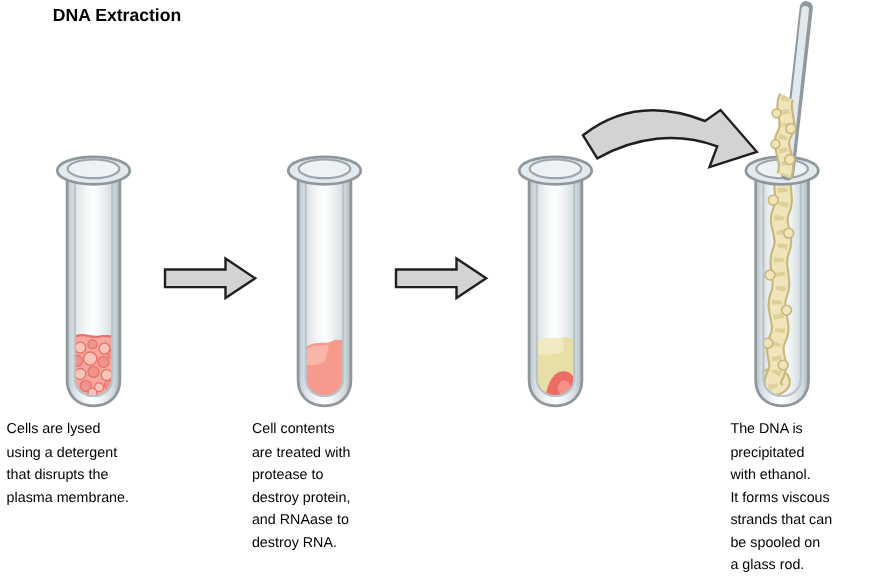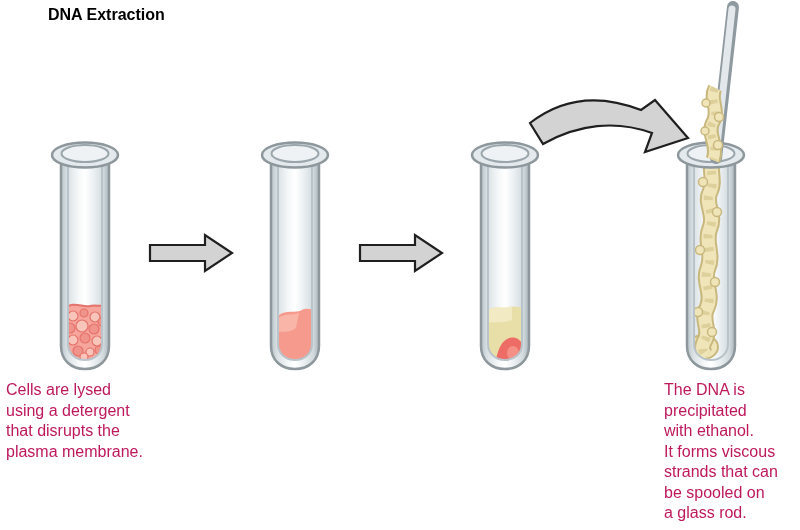--- a/index.html
+++ b/index.html
@@ -1,19 +1,19 @@
 <!DOCTYPE html>
 <html style="--arrow_fill: #d3d3d3; --arrow_outline: #1f1f1f; --tube_outline: #8d979c; --cells_pink: #f6a69d; --cell_circle_light: #f9c4ba; --cell_circle_dark: #f0938a; --cell_outline: #e4736b; --lysate_pink: #f59a8c; --lysate_highlight: #f8b5a8; --supernatant_tan: #e8dfa8; --supernatant_highlight: #f1eac2; --pellet_red: #ee6c66; --pellet_highlight: #f59086; --dna_cream: #f0e5b9; --dna_outline: #c9b87e; --dna_band: #ddd09a;"><head>
 <meta charset="utf-8">
 <style>
   html,body{margin:0;padding:0;background:#fff;}
   .canvas{position:relative;width:800px;height:530px;background:#ffffff;
           font-family:"Liberation Sans",sans-serif;overflow:hidden;}
   .title{position:absolute;left:8px;top:6px;font-size:16px;font-weight:bold;color:#000;margin-left:40px;}
-  .caption{position:absolute;font-size:16px;line-height:20.5px;color:#be185d;
+  .caption{position:absolute;font-size:13px;line-height:20.5px;color:#000000;
            white-space:pre-line;}
   .cap1{left:6px;top:380px;width:215px;}
   .cap2{left:229px;top:380px;width:205px;}
   .cap3{left:433px;top:380px;width:225px;}
   .cap4{left:664px;top:380px;width:140px;}
   svg{position:absolute;left:0;top:0;}
 </style>
 </head>
 <body>
 
@@ -144,20 +144,26 @@
         <circle cx="705" cy="131" r="4"></circle>
           <circle cx="718" cy="145" r="4.5"></circle>
       </g>
     </g>
   </svg>
 
   <div class="caption cap1">Cells are lysed
 using a detergent
 that disrupts the
 plasma membrane.</div>
+  <div class="caption cap2">Cell contents
+are treated with
+protease to
+destroy protein,
+and RNAase to
+destroy RNA.</div>
   <div class="caption cap4">The DNA is
 precipitated
 with ethanol.
 It forms viscous
 strands that can
 be spooled on
 a glass rod.</div>
 
 </div>
 

